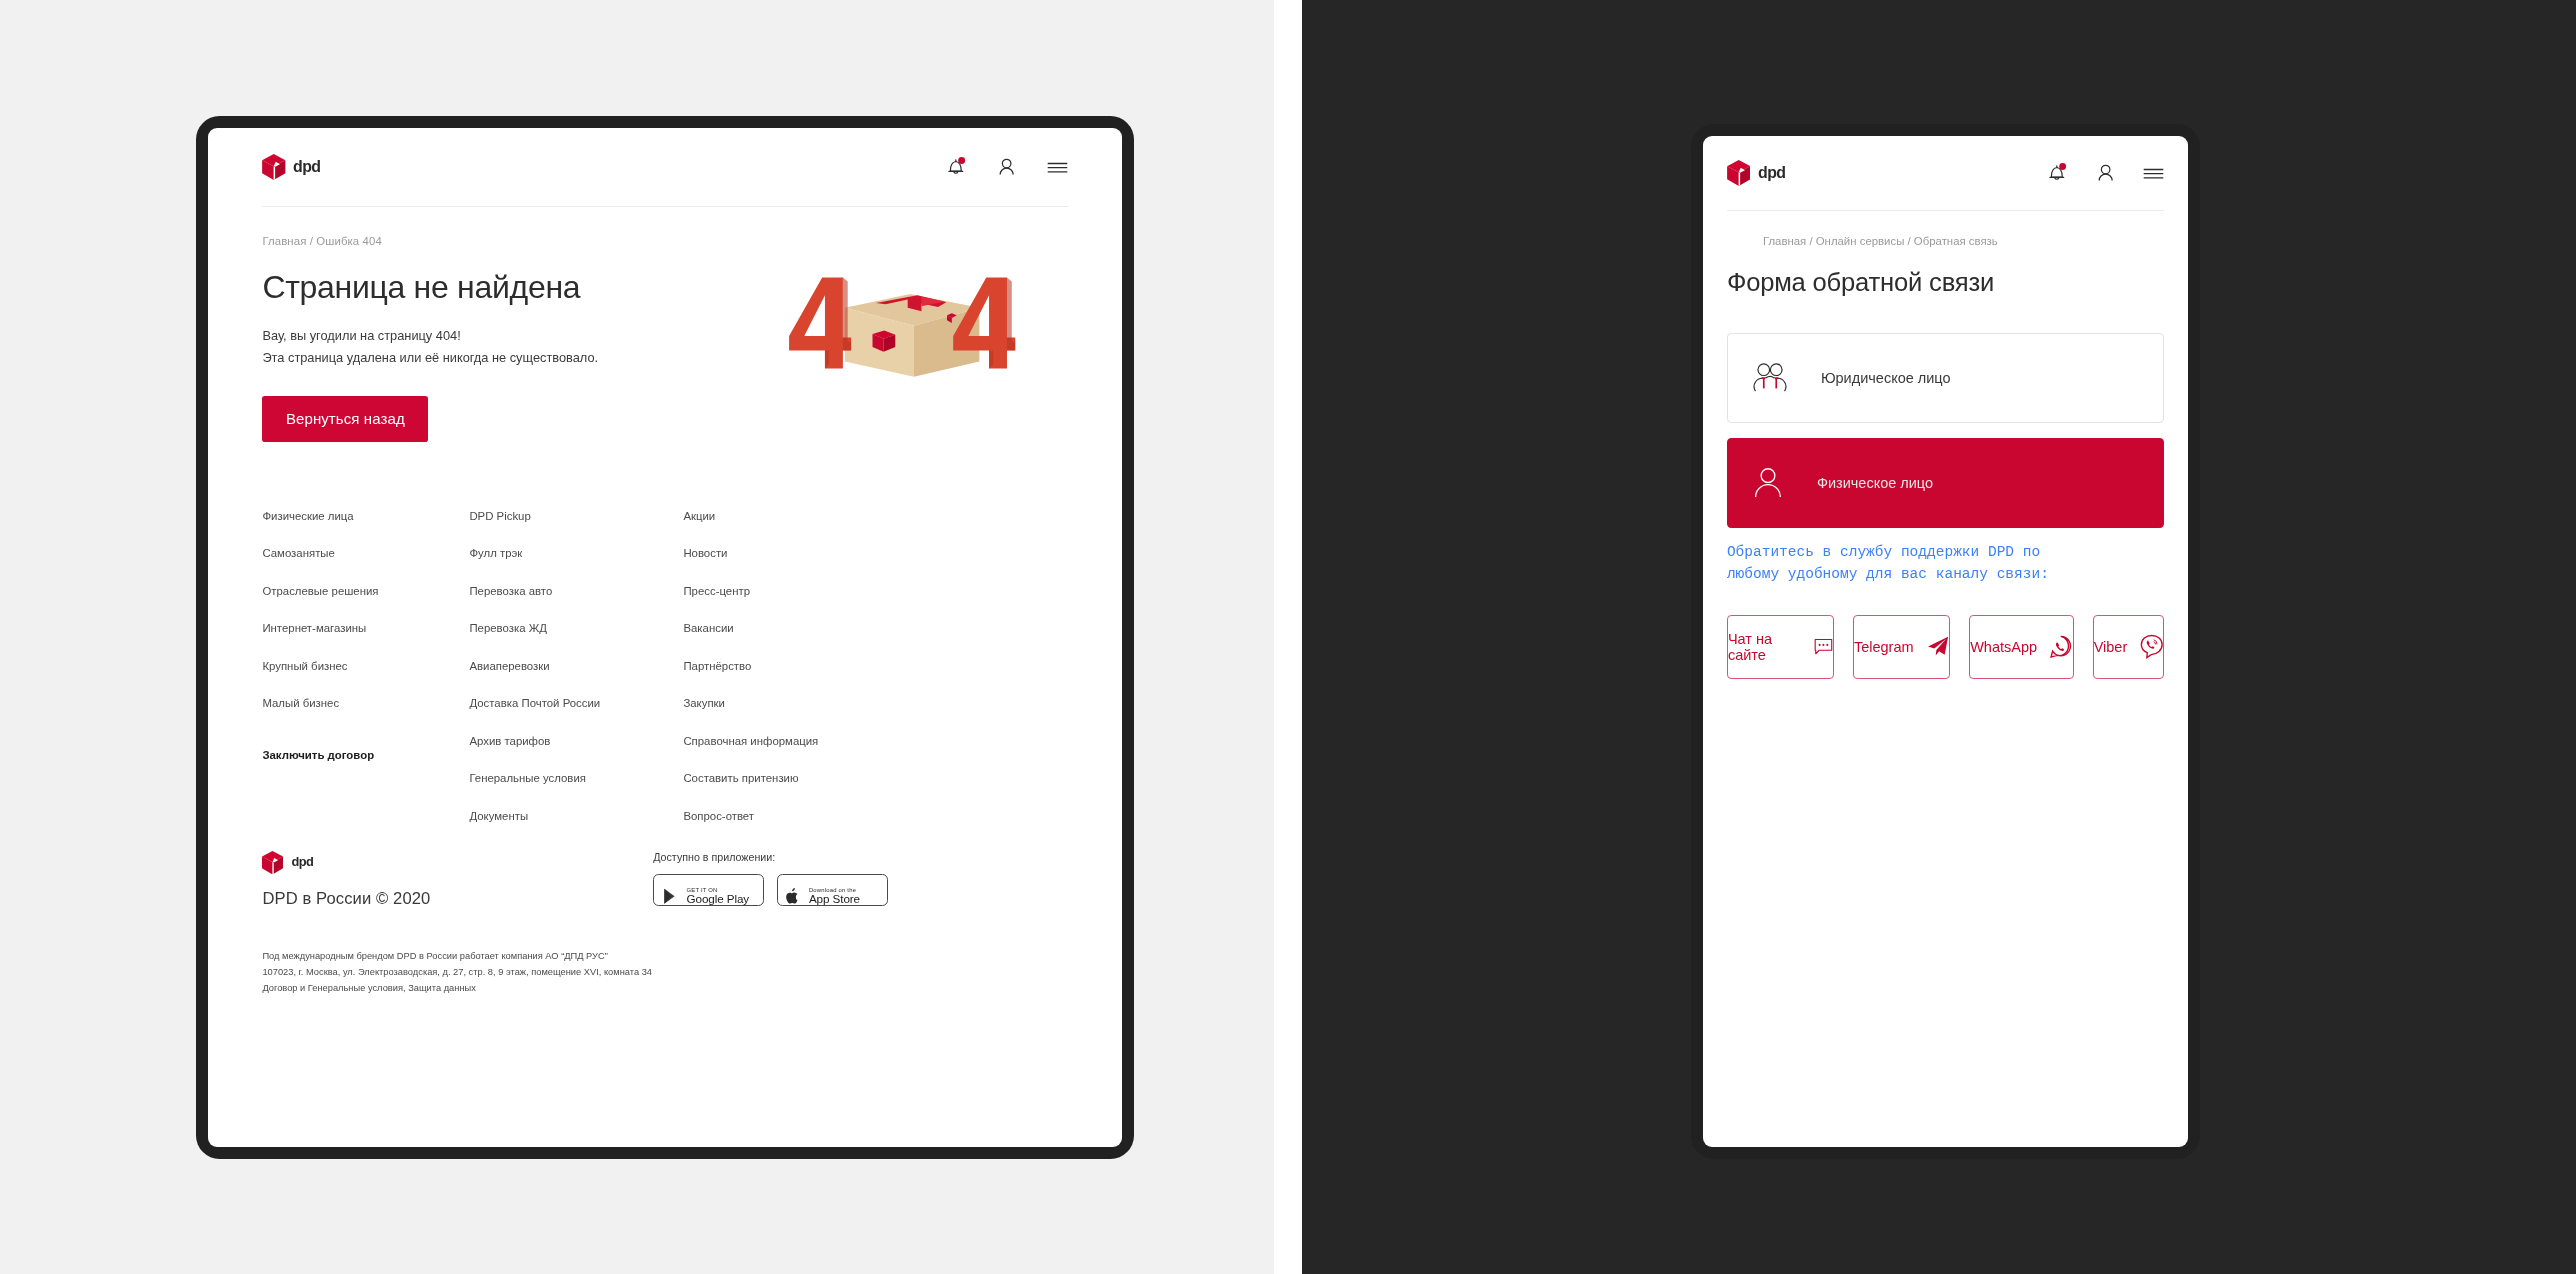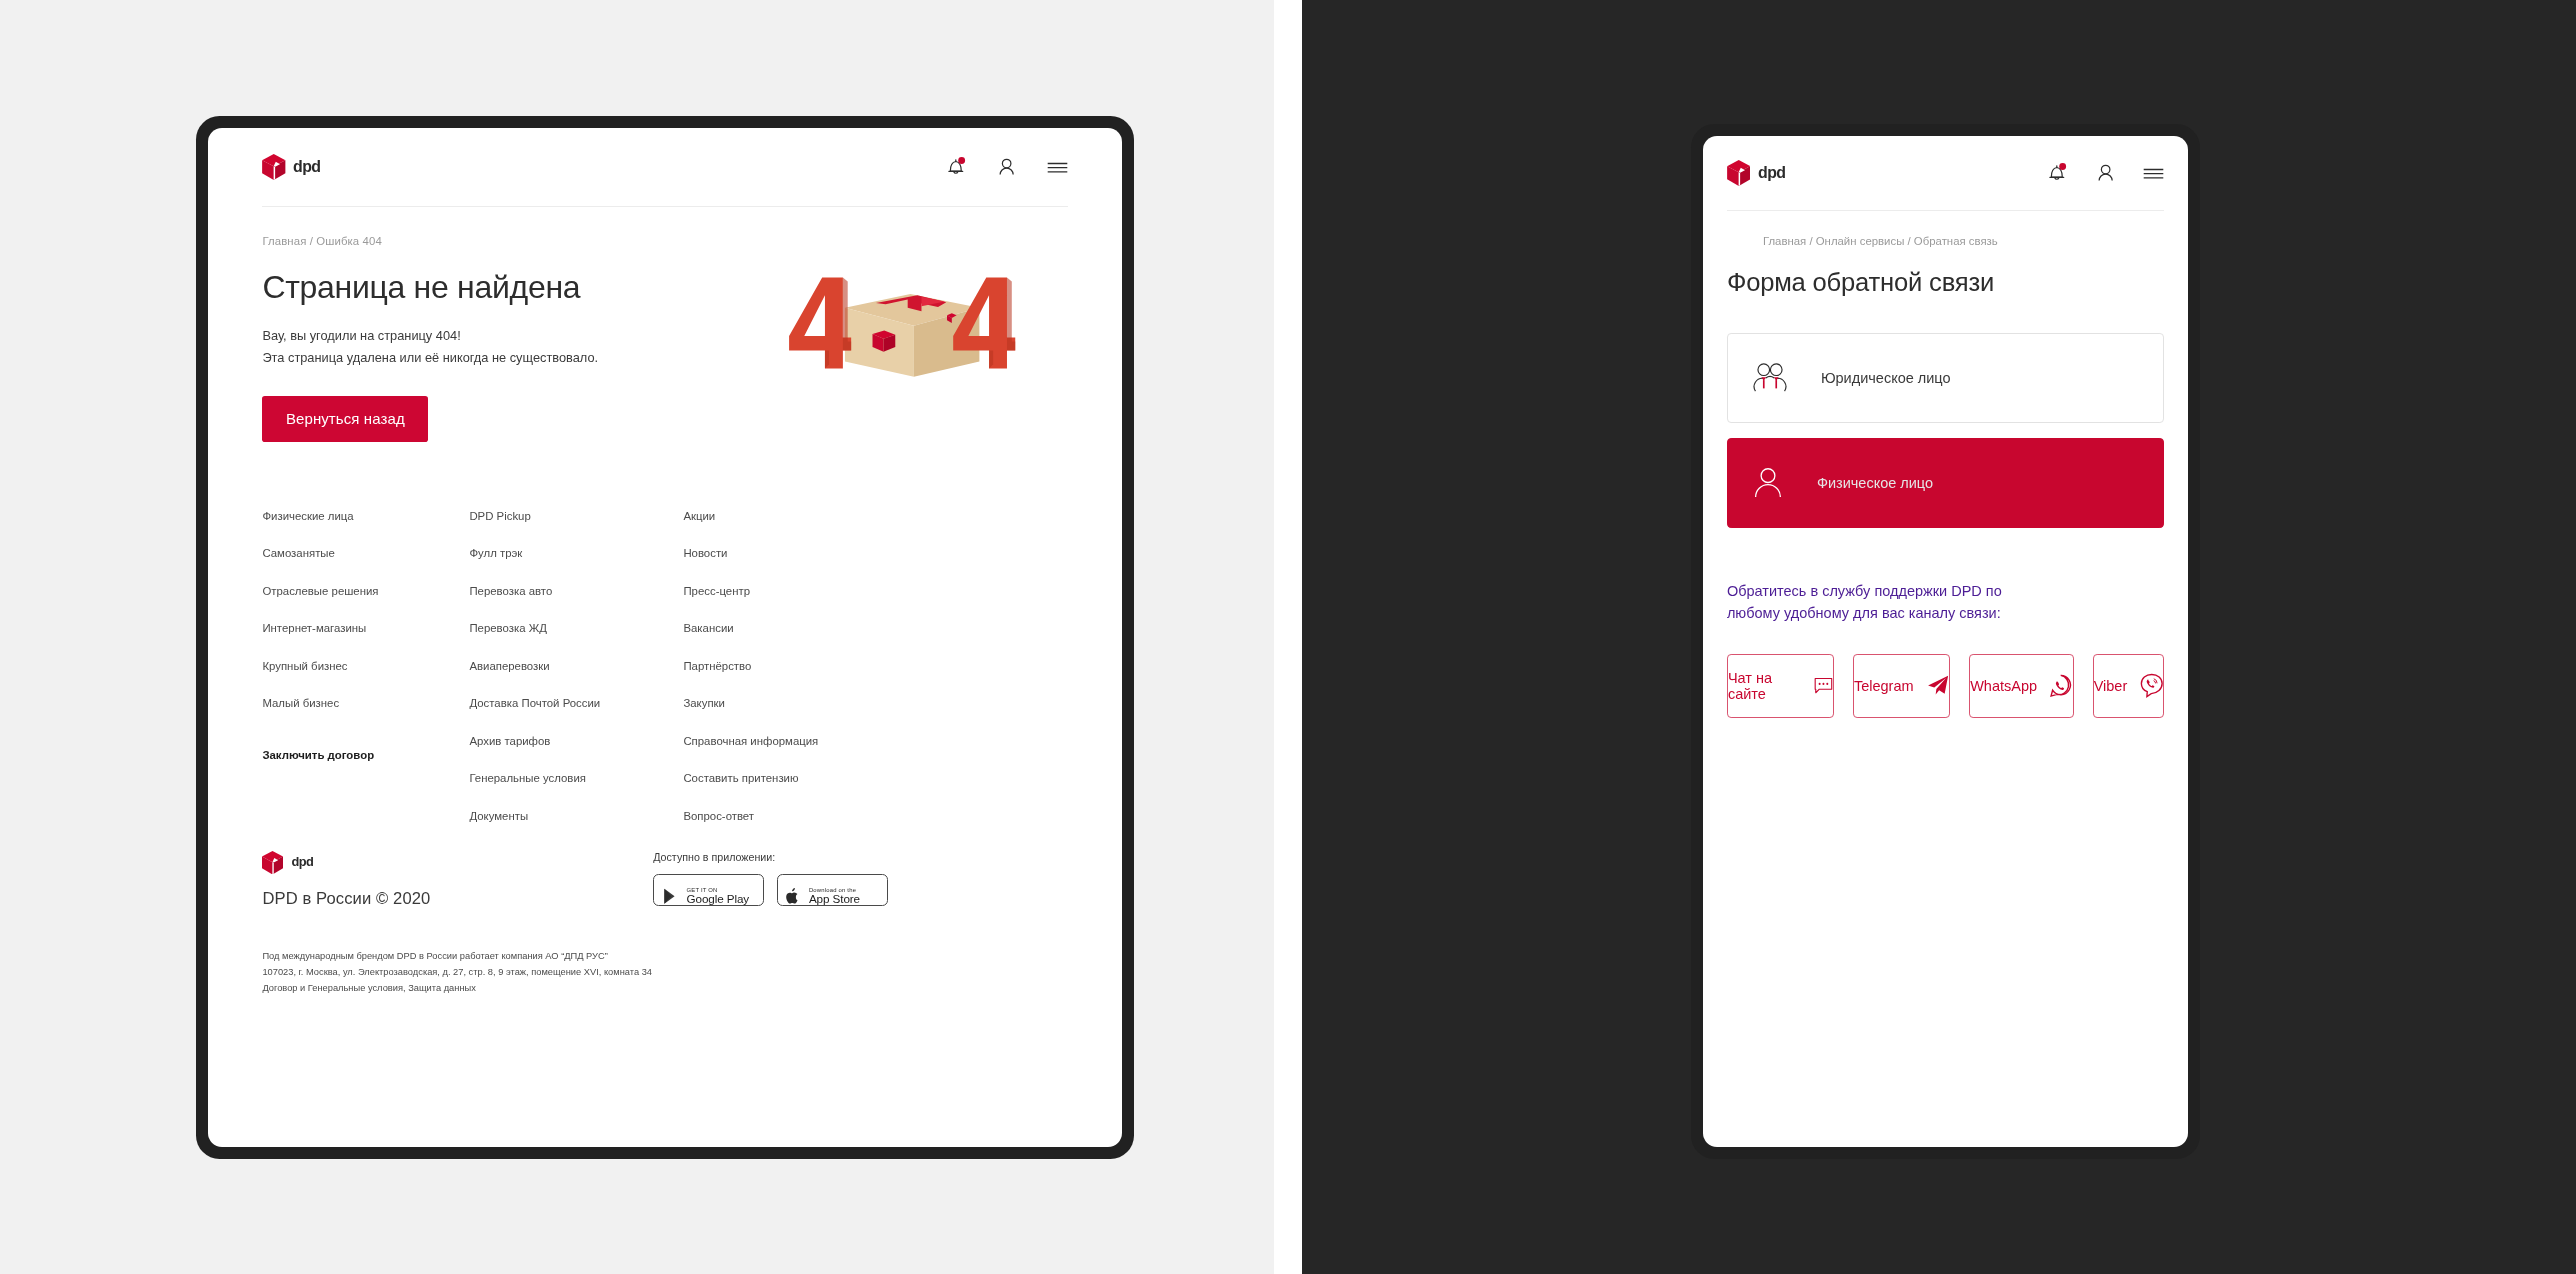--- a/index.html
+++ b/index.html
@@ -20,21 +20,21 @@
   
   .frame {
     position: absolute;
     background: #212121;
     border-radius: 23.5px;
     padding: 12.4px;
   }
   .frame-screen {
     width: 100%; height: 100%;
     background: #ffffff;
-    border-radius: 14px;
+    border-radius: 9px;
     overflow: hidden;
     position: relative;
   }
   #desktop-frame { left: 196px; top: 116px; width: 938px; height: 1043px; }
   #mobile-frame  { left: 1691px; top: 124px; width: 509px; height: 1035px; }
 
   
   .dk-pad { padding: 0 54px; }
 
   .dk-header {
@@ -153,24 +153,25 @@
   }
   .entity-card.active {
     background: #c8062f;
     border-color: #c8062f;
     margin-top: 15px;
   }
   .entity-label { font-size: 14.5px; color: #3a3a3a; }
   .entity-card.active .entity-label { color: #e5e5e5; }
 
   .support-text {
-    padding-top: 52px;
+    padding-top: 13px;
     font-size: 14.5px;
-    color: #4c1d95;
+    color: #3b82f6;
     line-height: 1.55;
+    font-family: Liberation Mono, monospace;
   }
 
   .channels { padding-top: 29px; display: flex; flex-direction: row; gap: 18.7px; }
   .channel-btn {
     height: 64px;
     border: 1px solid #d9536f;
     border-radius: 4.1px;
     display: flex; align-items: center; justify-content: center;
     gap: 12.4px;
     background: #fff;

